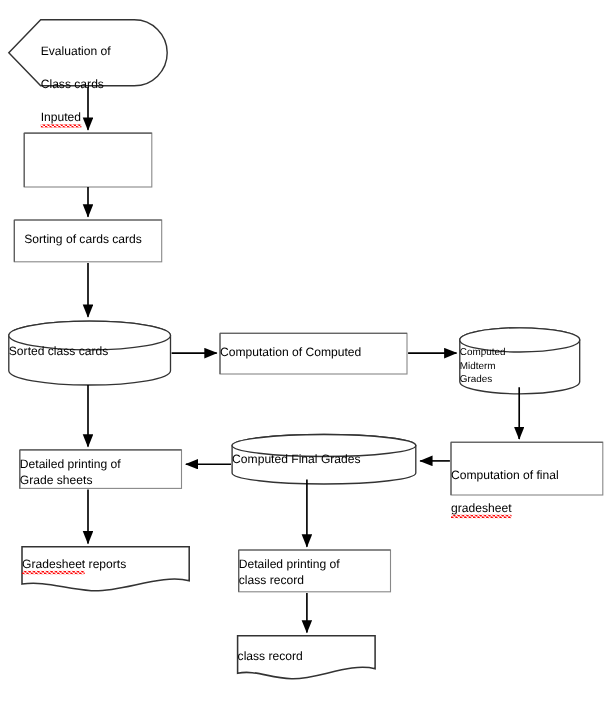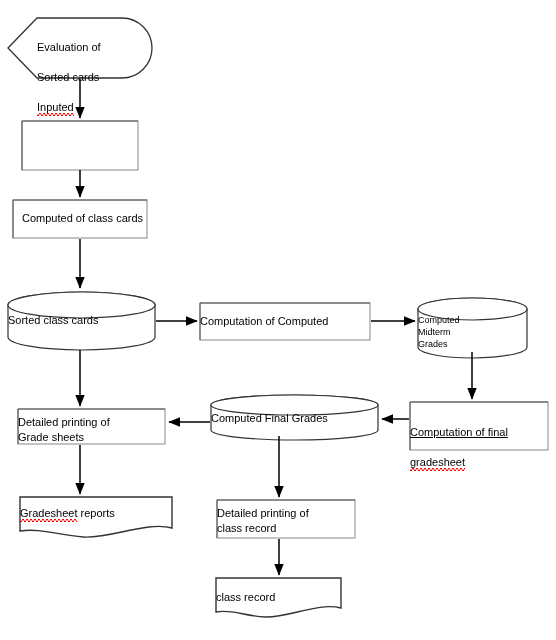--- a/index.html
+++ b/index.html
@@ -120,38 +120,38 @@
 
     <line x1="80" y1="445" x2="80" y2="494" stroke="#000000" stroke-width="1.5" marker-end="url(#arrowhead)"></line>
 
     <line x1="279" y1="436" x2="279" y2="497" stroke="#000000" stroke-width="1.5" marker-end="url(#arrowhead)"></line>
 
     <line x1="279" y1="539" x2="279" y2="575" stroke="#000000" stroke-width="1.5" marker-end="url(#arrowhead)"></line>
   </svg>
 
   <div class="node-label label-left" style="left:37px; top:25px; width:100px;">
     <span>Evaluation  of</span><br>
-    <span>Sorted cards</span><br>
+    <span>Class cards</span><br>
     <span class="squiggle">Inputed</span>
   </div>
 
 
-  <div class="node-label label-left" style="left:22px; top:211px; width:125px;">Computed  of class cards</div>
+  <div class="node-label label-left" style="left:22px; top:211px; width:125px;">Sorting  of cards cards</div>
 
   <div class="node-label label-center" style="left:8px; top:313px; width:147px;">Sorted  class cards</div>
 
   <div class="node-label label-center" style="left:200px; top:314px; width:170px;">Computation  of Computed</div>
 
   <div class="node-label label-center" style="left:418px; top:314px; width:110px; font-size:9px; line-height:12px;">Computed
 Midterm
 Grades</div>
 
   <div class="node-label label-center" style="left:211px; top:411px; width:167px;">Computed Final  Grades</div>
 
-  <div class="node-label label-center" style="left:410px; top:410px; width:138px;text-decoration:underline;">
+  <div class="node-label label-center" style="left:410px; top:410px; width:138px;">
     <span>Computation  of final</span><br>
     <span class="squiggle">gradesheet</span>
   </div>
 
   <div class="node-label label-center" style="left:18px; top:415px; width:147px;">Detailed  printing of
 Grade sheets</div>
 
   <div class="node-label label-center" style="left:20px; top:506px; width:168px;"><span class="squiggle">Gradesheet</span> <span>reports</span></div>
 
   <div class="node-label label-center" style="left:217px; top:506px; width:138px;">Detailed  printing of

